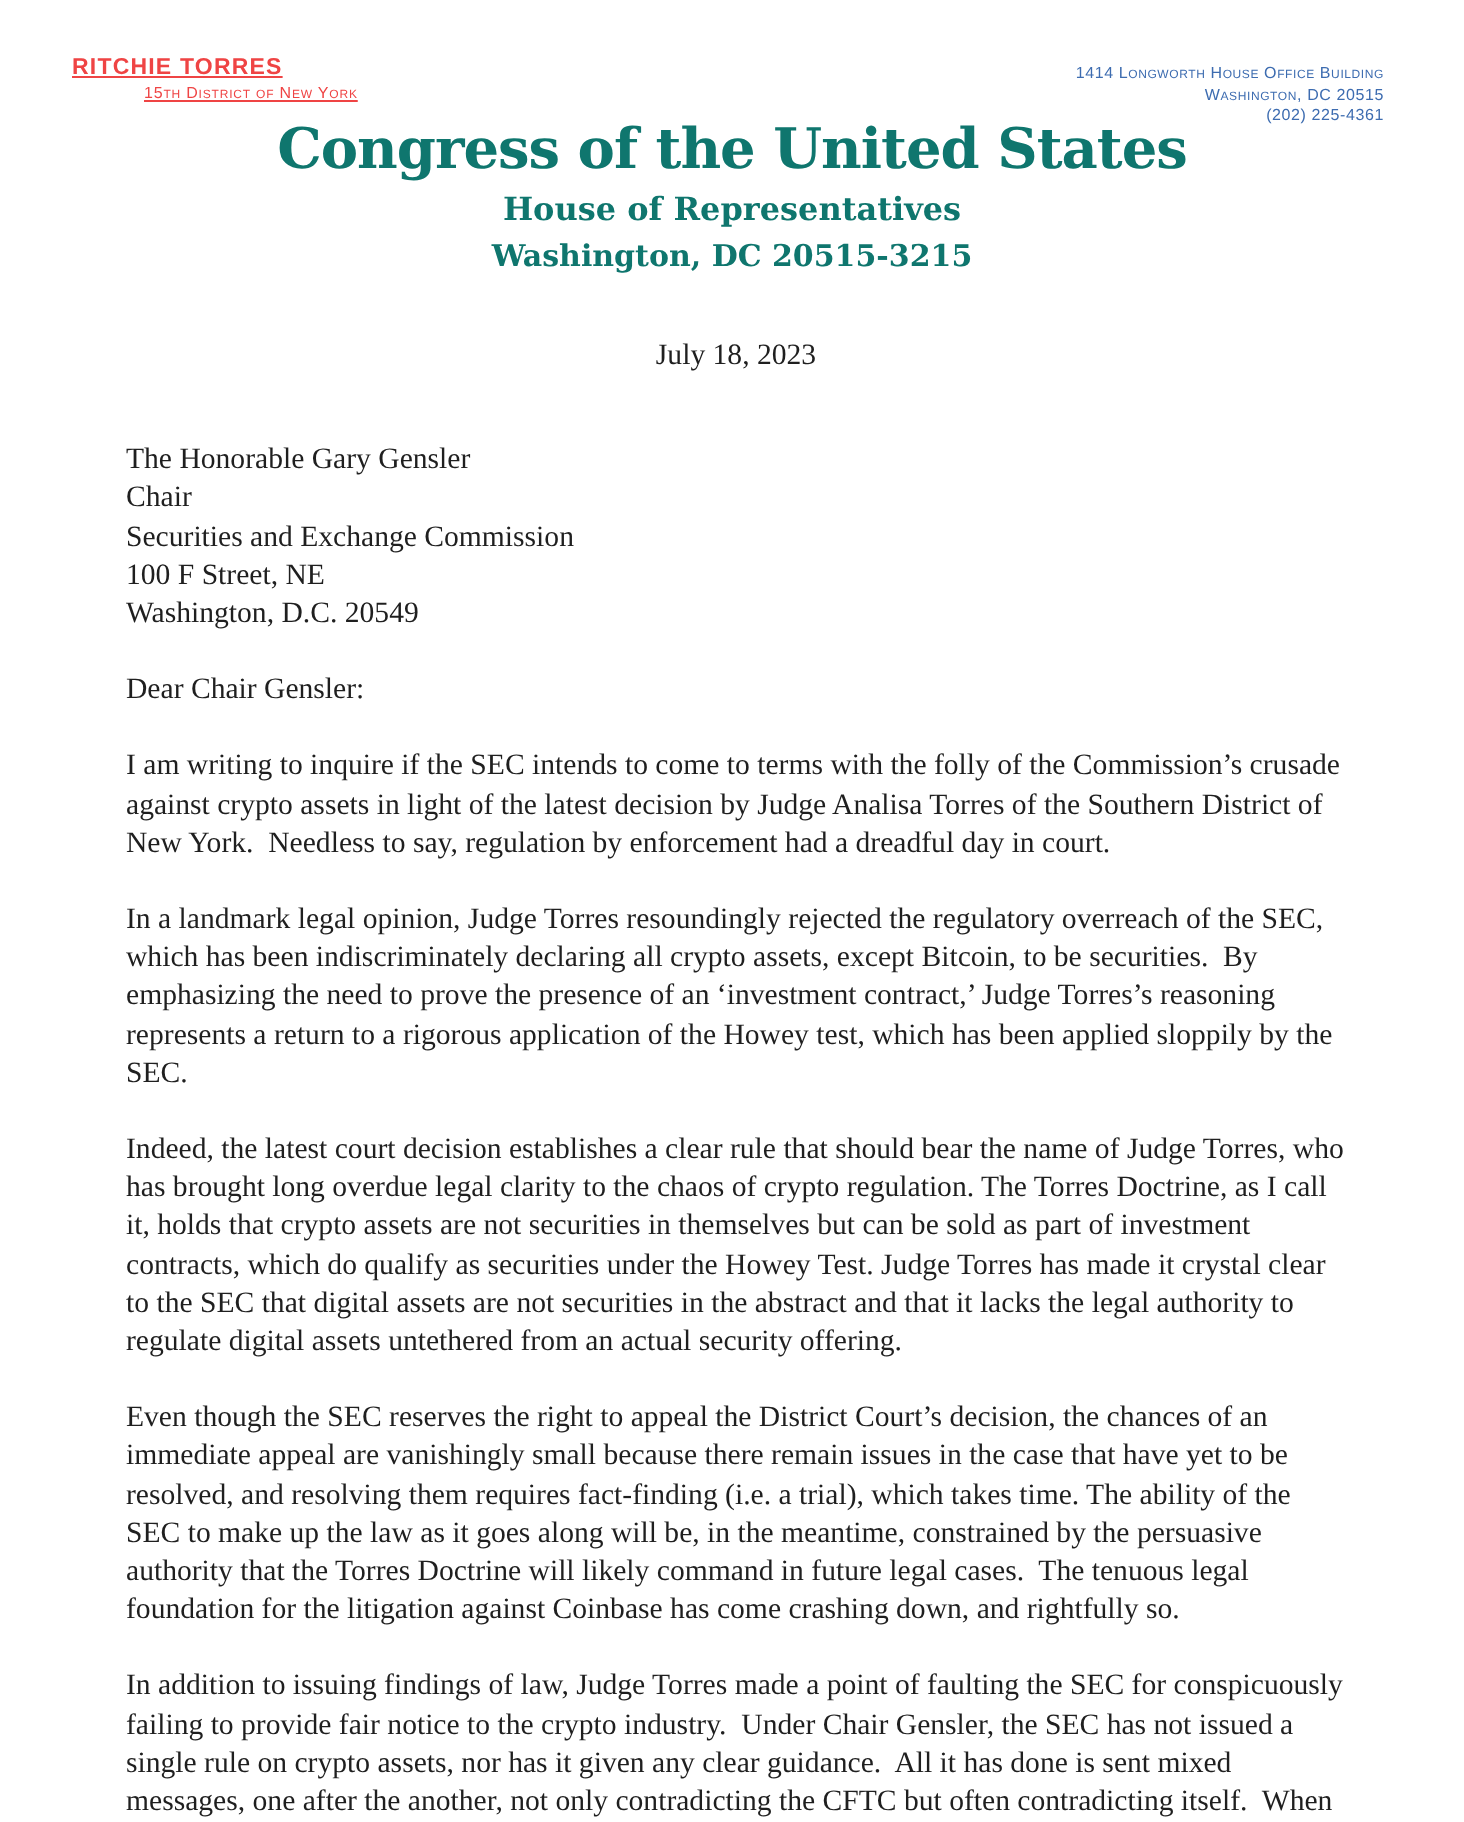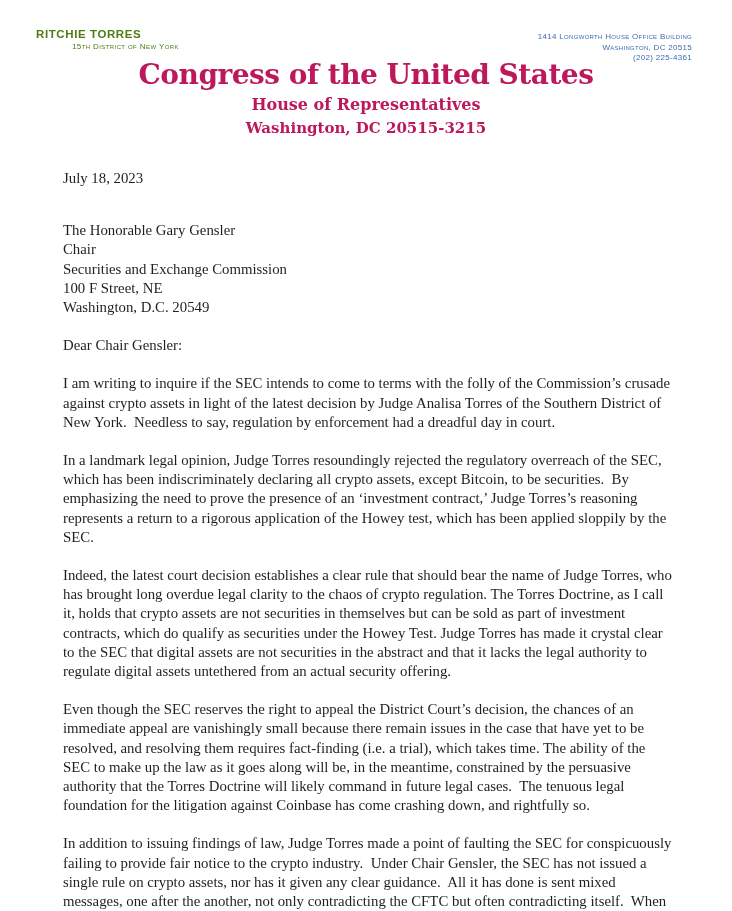--- a/index.html
+++ b/index.html
@@ -15,23 +15,24 @@
     overflow: hidden;
     font-family: "Liberation Serif", serif;
     color: #1f1f1f;
   }
 
   
   .lh-left {
     position: absolute;
     left: 36px;
     top: 28px;
-    color: #4d7c0f;
+    color: #ef4444;
     font-family: "Liberation Sans", sans-serif;
     text-align: left;
+    text-decoration: underline;
   }
   .member-name {
     font-size: 11.5px;
     font-weight: bold;
     letter-spacing: 0.6px;
   }
   .member-district {
     margin-top: 2px;
     font-size: 8px;
     font-variant: small-caps;
@@ -49,21 +50,21 @@
     letter-spacing: 0.3px;
     text-align: right;
     line-height: 10.5px;
   }
   .lh-center {
     position: absolute;
     left: 0;
     top: 58px;
     width: 100%;
     text-align: center;
-    color: #be185d;
+    color: #0f766e;
     font-family: "DejaVu Serif", serif;
     font-weight: bold;
   }
   .congress-title {
     font-size: 28px;
     letter-spacing: -0.5px;
     line-height: 34px;
   }
   .house-line {
     font-size: 16px;
@@ -78,20 +79,21 @@
   
   .content {
     position: absolute;
     left: 63px;
     top: 169px;
     width: 610px;
     font-size: 14.8px;
     line-height: 19.2px;
   }
   .date-line {
+    text-align: center;
     margin: 0 0 33px 0;
   }
   .recipient-block {
     margin: 0 0 19px 0;
   }
   .recipient-block div {
     white-space: pre-wrap;
   }
   .salutation {
     margin: 0 0 19px 0;

